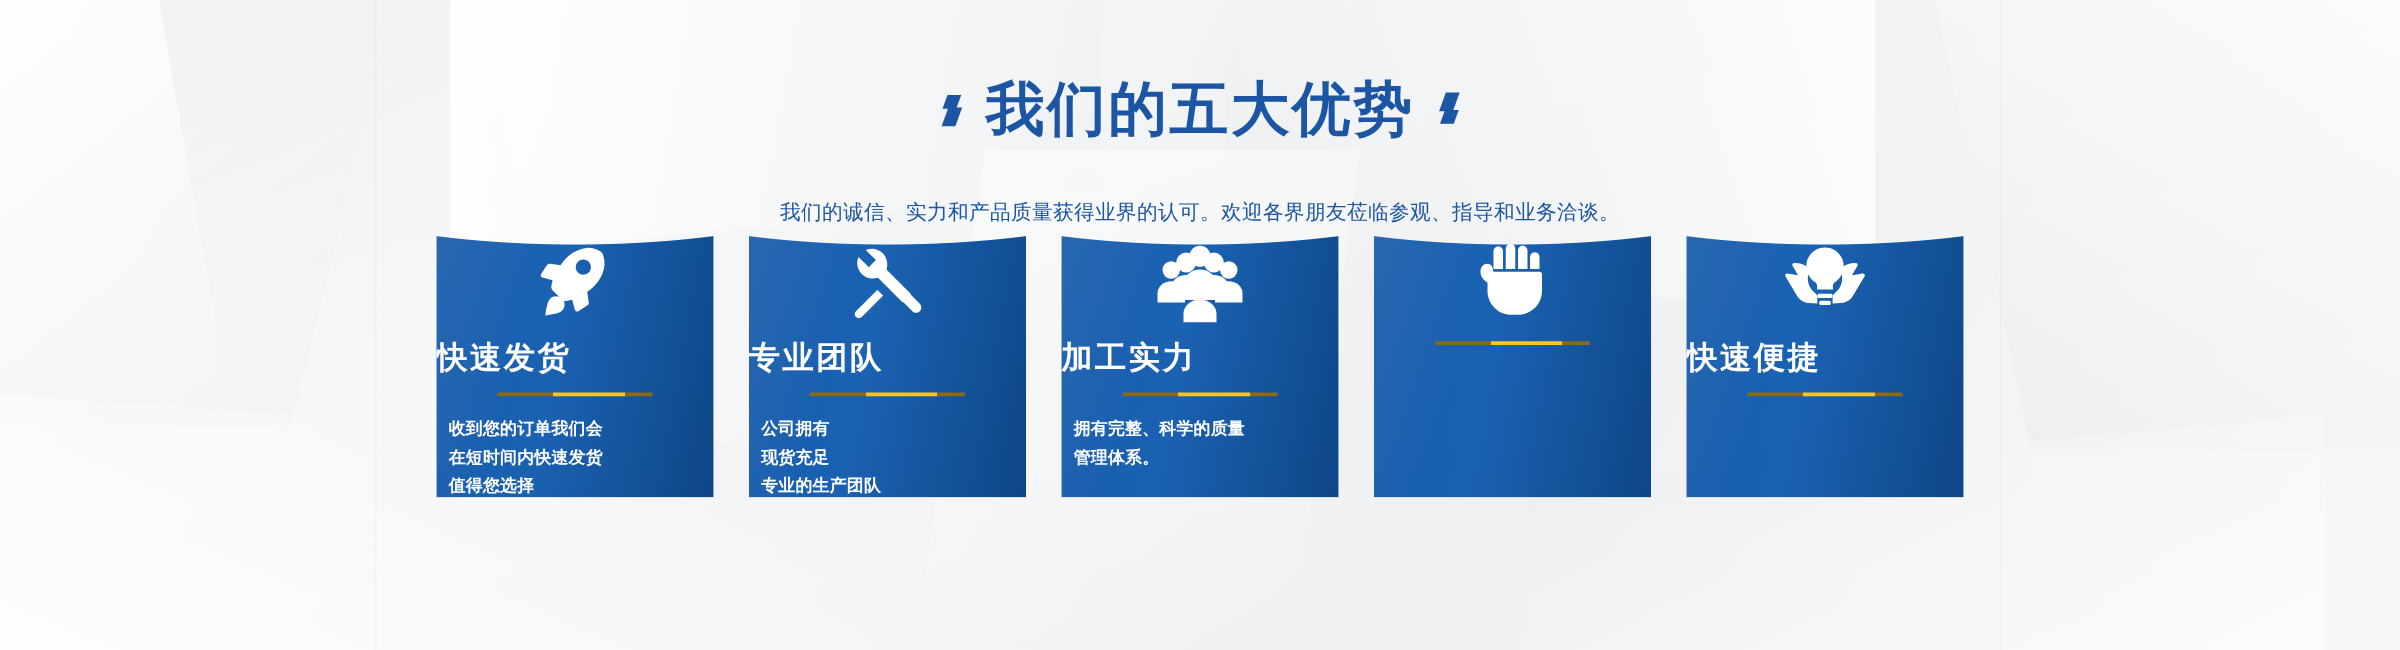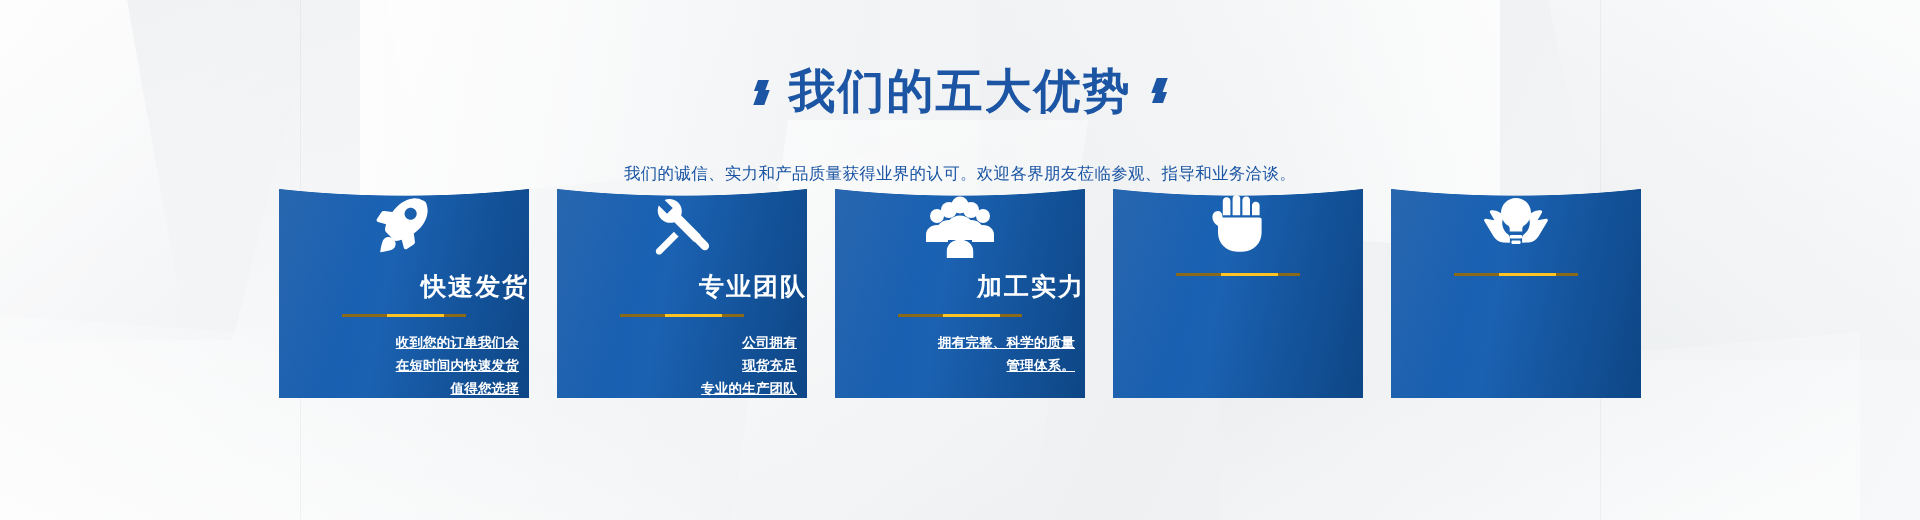--- a/index.html
+++ b/index.html
@@ -40,22 +40,21 @@
   .f8{left:760px;top:120px;width:300px;height:400px;
       background:linear-gradient(160deg,rgba(255,255,255,.55),rgba(236,238,240,.1));
       transform:skewX(-8deg);}
   .vstripe{position:absolute;top:0;height:520px;width:1px;
       background:rgba(0,0,0,.035);}
 
   
   .header{position:absolute;left:0;top:0;width:1920px;text-align:center;z-index:5;}
   .title-row{
     display:flex;align-items:center;justify-content:center;gap:22px;
-    padding-top:17px;
-    margin-top:17px;
+    padding-top:30px;
   }
   .title{
     font-size:47px;font-weight:bold;color:#1b55a3;letter-spacing:2px;
     line-height:1.1;white-space:nowrap;
   }
   .deco{display:inline-flex;gap:5px;align-items:center;}
   .deco i{display:block;width:11px;height:17px;background:#1b55a3;
           transform:skewX(-20deg);}
   .deco.left i:first-child{height:11px;margin-top:-12px;}
   .deco.left i:last-child{height:15px;margin-top:12px;margin-left:-16px;}
@@ -65,23 +64,23 @@
     margin-top:14px;font-size:16.5px;color:#1b55a3;letter-spacing:.3px;
     font-weight:400;
   }
 
   
   .cards{
     position:absolute;left:0;top:140px;width:1920px;
     display:flex;justify-content:center;gap:28px;z-index:6;
   }
   .card{
-    position:relative;width:250px;height:258px;
+    position:relative;width:222px;height:258px;
     background:linear-gradient(100deg,#1257a7 0%,#1b63b4 45%,#0f4e95 100%);
-    color:#fff;text-align:right;overflow:hidden;
+    color:#fff;text-align:left;overflow:hidden;
     -webkit-mask-image:radial-gradient(120% 74px at 50% -18px, transparent 99%, #000 100%);
             mask-image:radial-gradient(120% 74px at 50% -18px, transparent 99%, #000 100%);
   }
   .card .sheen{
     position:absolute;inset:0;
     background:linear-gradient(105deg,rgba(255,255,255,.10) 0%,rgba(255,255,255,0) 38%,rgba(0,0,0,.10) 100%);
     pointer-events:none;
   }
   .icon-wrap{
     position:relative;height:92px;display:flex;align-items:flex-end;
@@ -93,21 +92,20 @@
     letter-spacing:2px;line-height:1;
   }
   .divider{
     position:relative;margin:15px auto 0;width:124px;height:3px;
     background:linear-gradient(90deg,#8a6a18 0%,#8a6a18 36%,#ffc423 36%,#ffc423 82%,#8a6a18 82%,#8a6a18 100%);
   }
   .card-desc{
     position:relative;margin-top:14px;font-size:13.5px;line-height:1.72;
     font-weight:bold;letter-spacing:.2px;padding:0 10px;
     white-space:pre-line;
-    text-decoration:underline;
   }
 </style>
 </head>
 <body>
 
 <div id="stage">
 
   <div class="facet f1"></div>
   <div class="facet f2"></div>
   <div class="facet f3"></div>
@@ -212,17 +210,18 @@
       <div class="sheen"></div>
       <div class="icon-wrap">
         <svg width="70" height="64" viewBox="0 0 70 64" aria-hidden="true">
           <path d="M35 4c-8.3 0-15 6.7-15 15 0 5.3 2.8 9.9 6.9 12.6 1.1.7 1.8 1.9 1.8 3.2v2.7h12.6v-2.7c0-1.3.7-2.5 1.8-3.2C47.2 28.9 50 24.3 50 19 50 10.7 43.3 4 35 4z"></path>
           <rect x="28.9" y="41" width="12.2" height="3.4" rx="1.2"></rect>
           <rect x="30.4" y="46.6" width="9.2" height="3.4" rx="1.2"></rect>
           <path d="M22.8 22.4c-1.3-2.4-3.6-4.2-6.4-5.2 -2-.7-4.2-.9-6-.9 -1.2 0-2 1.3-1.4 2.3l4.4 7.6 -8.6-1.4c-1.2-.2-2.1 1.1-1.5 2.1l9.3 15.6c2.1 3.5 5.8 5.7 9.9 5.9l6.4.3V44c0-1.4-.6-2.6-1.7-3.5C21.8 36.6 19.4 28.7 22.8 22.4z"></path>
           <path d="M47.2 22.4c1.3-2.4 3.6-4.2 6.4-5.2 2-.7 4.2-.9 6-.9 1.2 0 2 1.3 1.4 2.3l-4.4 7.6 8.6-1.4c1.2-.2 2.1 1.1 1.5 2.1l-9.3 15.6c-2.1 3.5-5.8 5.7-9.9 5.9l-6.4.3V44c0-1.4.6-2.6 1.7-3.5C48.2 36.6 50.6 28.7 47.2 22.4z"></path>
         </svg>
       </div>
+      <div class="card-title">快速便捷</div>
       <div class="divider"></div>
     </div>
 
   </div>
 </div>
 
 </body></html>

